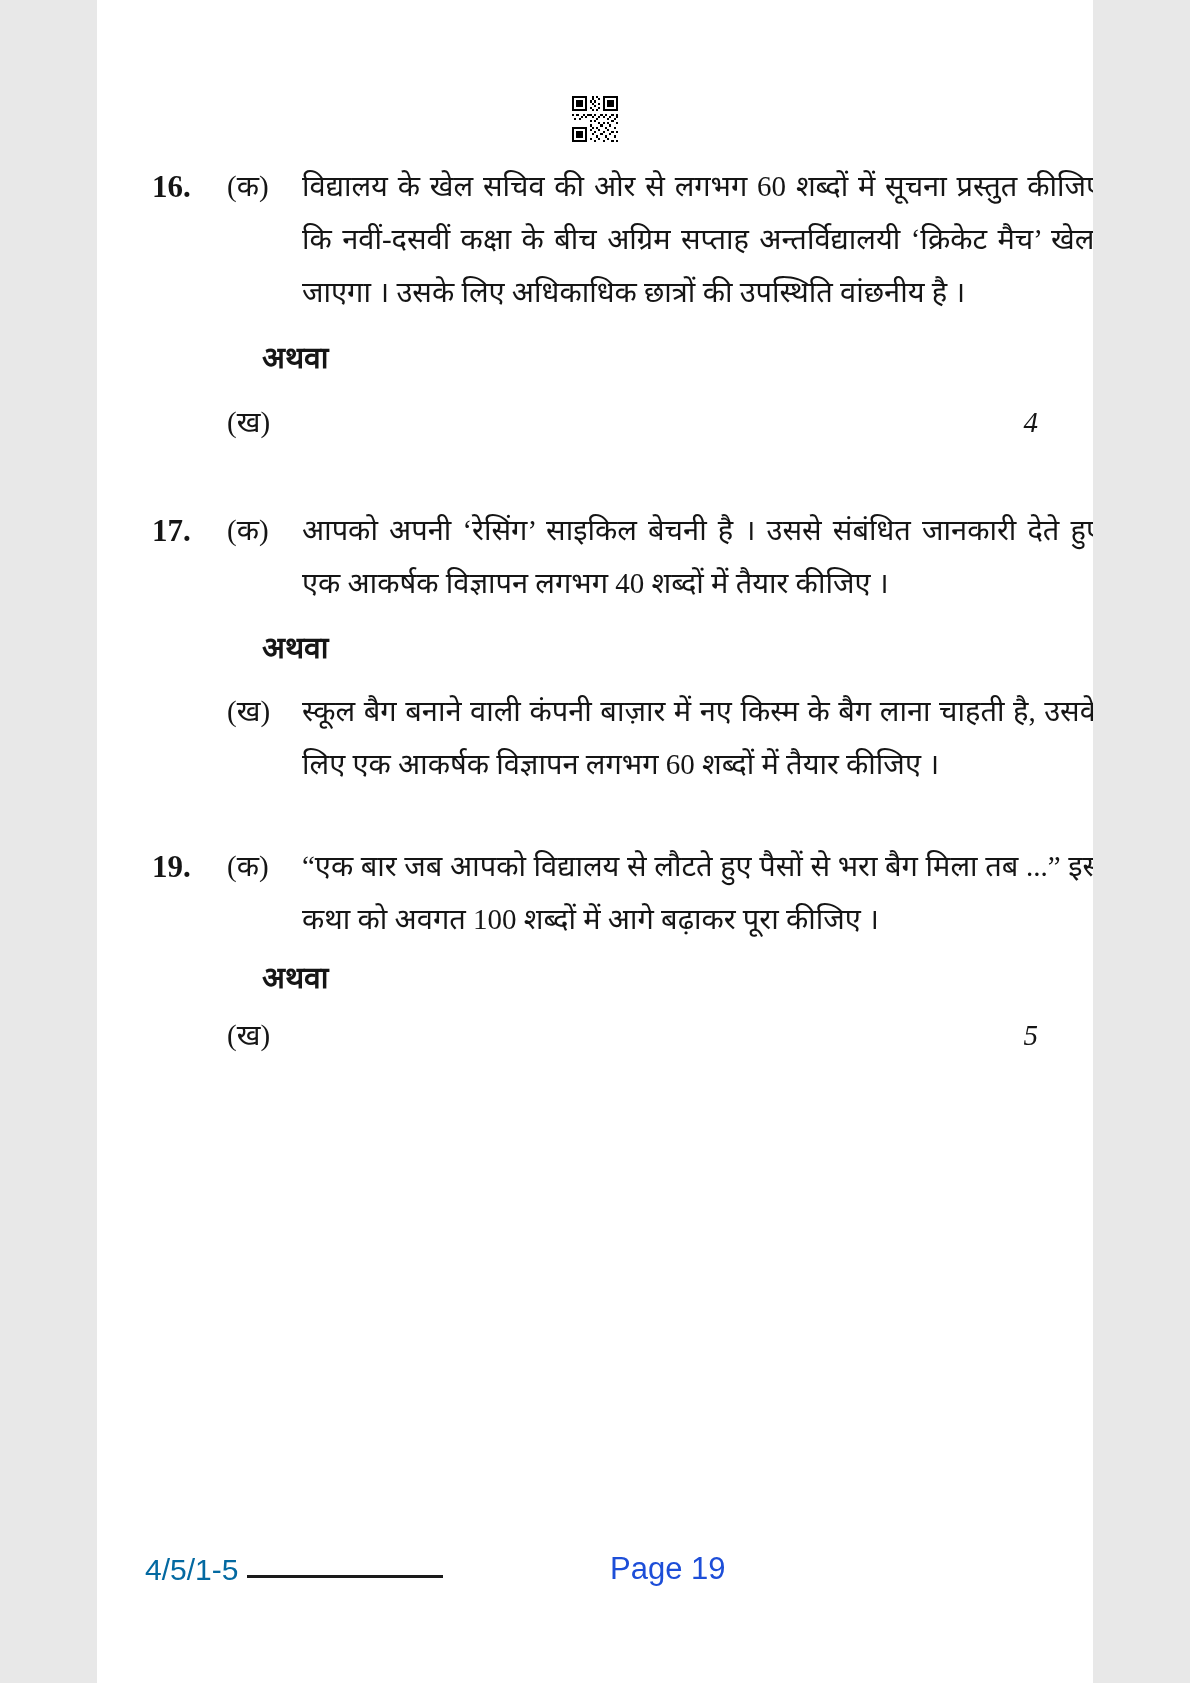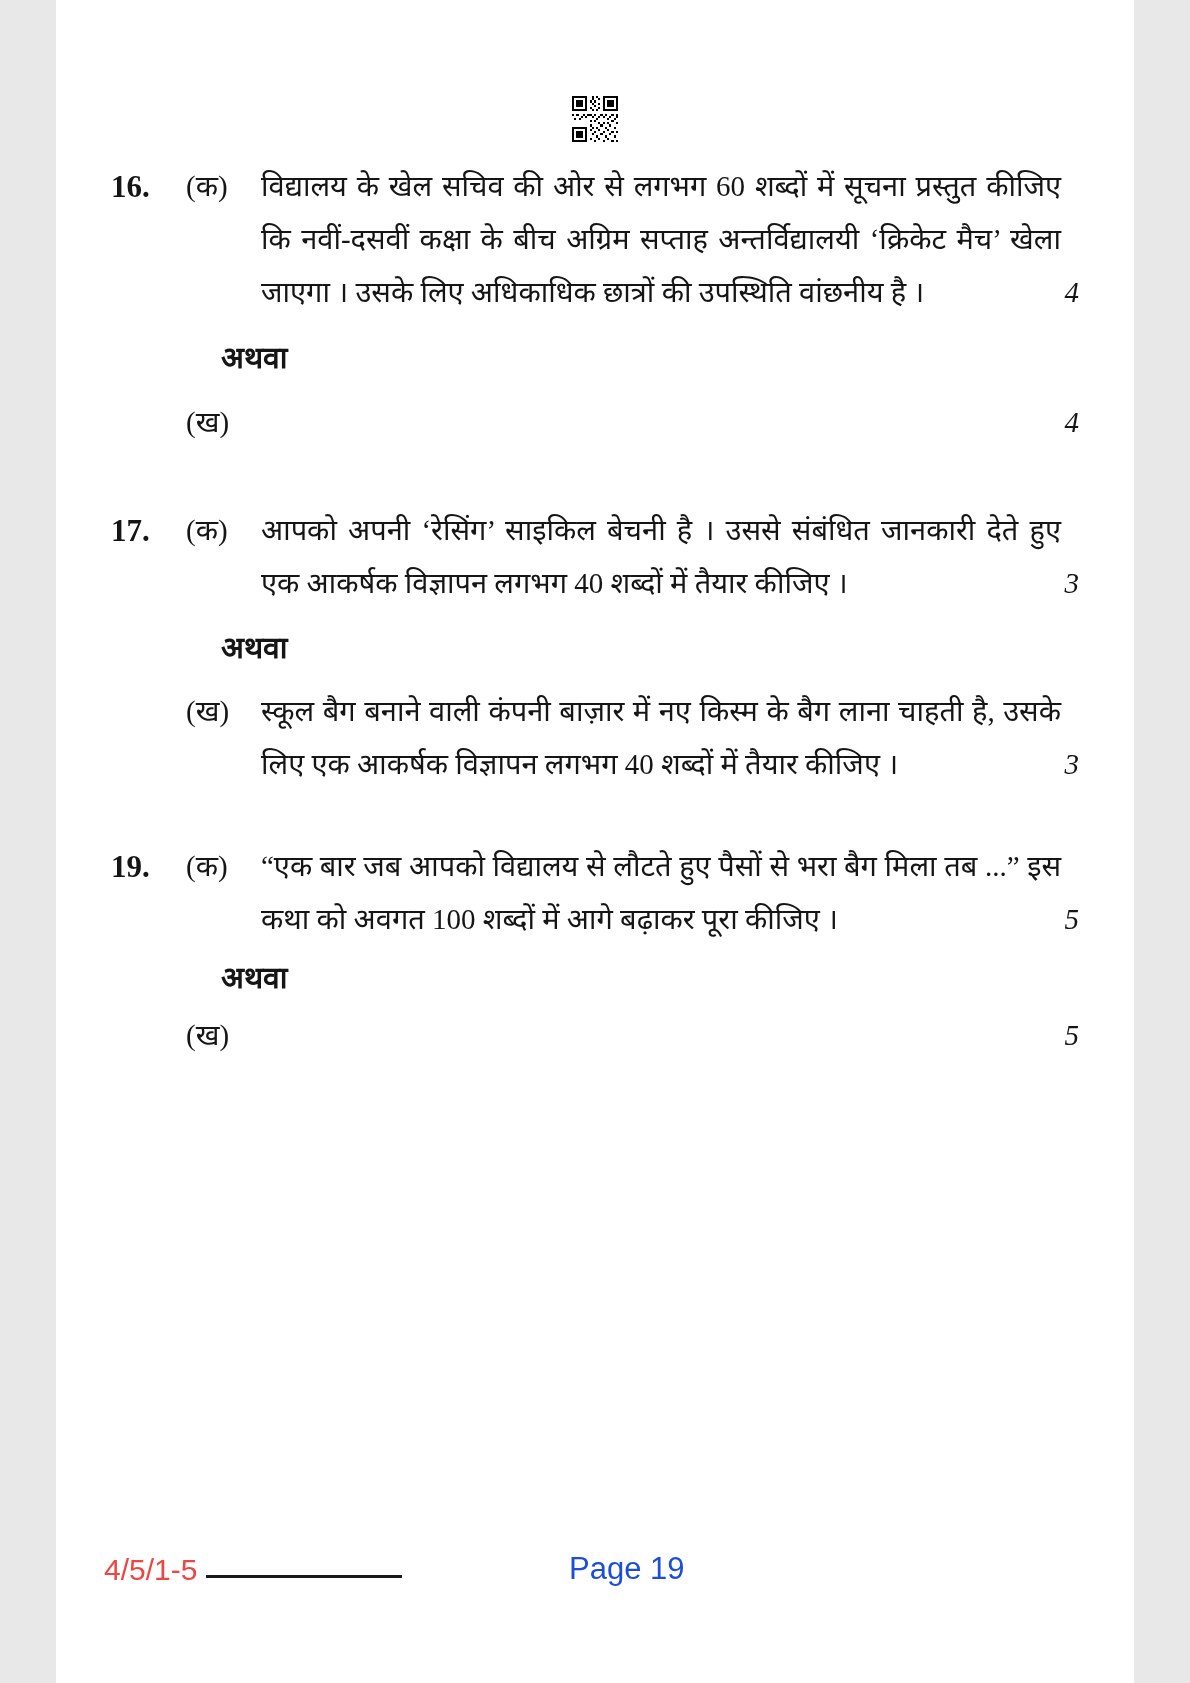--- a/index.html
+++ b/index.html
@@ -1,18 +1,18 @@
 <!DOCTYPE html>
 <html lang="hi"><head>
 <meta charset="utf-8">
 <style>
   * { box-sizing: border-box; }
   html, body { margin: 0; padding: 0; background: #e8e8e8; }
   .page {
-    width: 1078px;
+    width: 996px;
     height: 1683px;
     margin: 0 auto;
     background: #ffffff;
     position: relative;
     overflow: hidden;
     font-family: "Liberation Serif", "DejaVu Serif", serif;
     color: #151515;
   }
   
   .qr-wrap {
@@ -69,21 +69,21 @@
   .or-mid { margin: 15px 0 14px 110px; }
   .or-last { margin: 9px 0 8px 110px; }
 
   
   .footer-code {
     position: absolute;
     left: 48px;
     top: 1553px;
     font-family: "Liberation Sans", sans-serif;
     font-size: 30px;
-    color: #ef4444;
+    color: #0369a1;
   }
   .footer-rule {
     position: absolute;
     left: 150px;
     top: 1575px;
     width: 196px;
     height: 3px;
     background: #1a1a1a;
   }
   .footer-page {
@@ -137,21 +137,21 @@
     <div class="part">
       <div class="col-num">17.</div>
       <div class="col-label">(क)</div>
       <div class="col-text">आपको अपनी ‘रेसिंग’ साइकिल बेचनी है । उससे संबंधित जानकारी देते हुए एक आकर्षक विज्ञापन लगभग 40 शब्दों में तैयार कीजिए ।</div>
       <div class="col-marks">3</div>
     </div>
     <div class="or-row or-mid">अथवा</div>
     <div class="part">
       <div class="col-num"></div>
       <div class="col-label">(ख)</div>
-      <div class="col-text">स्कूल बैग बनाने वाली कंपनी बाज़ार में नए किस्म के बैग लाना चाहती है, उसके लिए एक आकर्षक विज्ञापन लगभग 40 शब्दों में तैयार कीजिए ।</div>
+      <div class="col-text">स्कूल बैग बनाने वाली कंपनी बाज़ार में नए किस्म के बैग लाना चाहती है, उसके लिए एक आकर्षक विज्ञापन लगभग 60 शब्दों में तैयार कीजिए ।</div>
       <div class="col-marks">3</div>
     </div>
   </section>
 
   <section class="question q18">
     <div class="part">
       <div class="col-num">19.</div>
       <div class="col-label">(क)</div>
       <div class="col-text">“एक बार जब आपको विद्यालय से लौटते हुए पैसों से भरा बैग मिला तब ...” इस कथा को अवगत 100 शब्दों में आगे बढ़ाकर पूरा कीजिए ।</div>
       <div class="col-marks">5</div>

